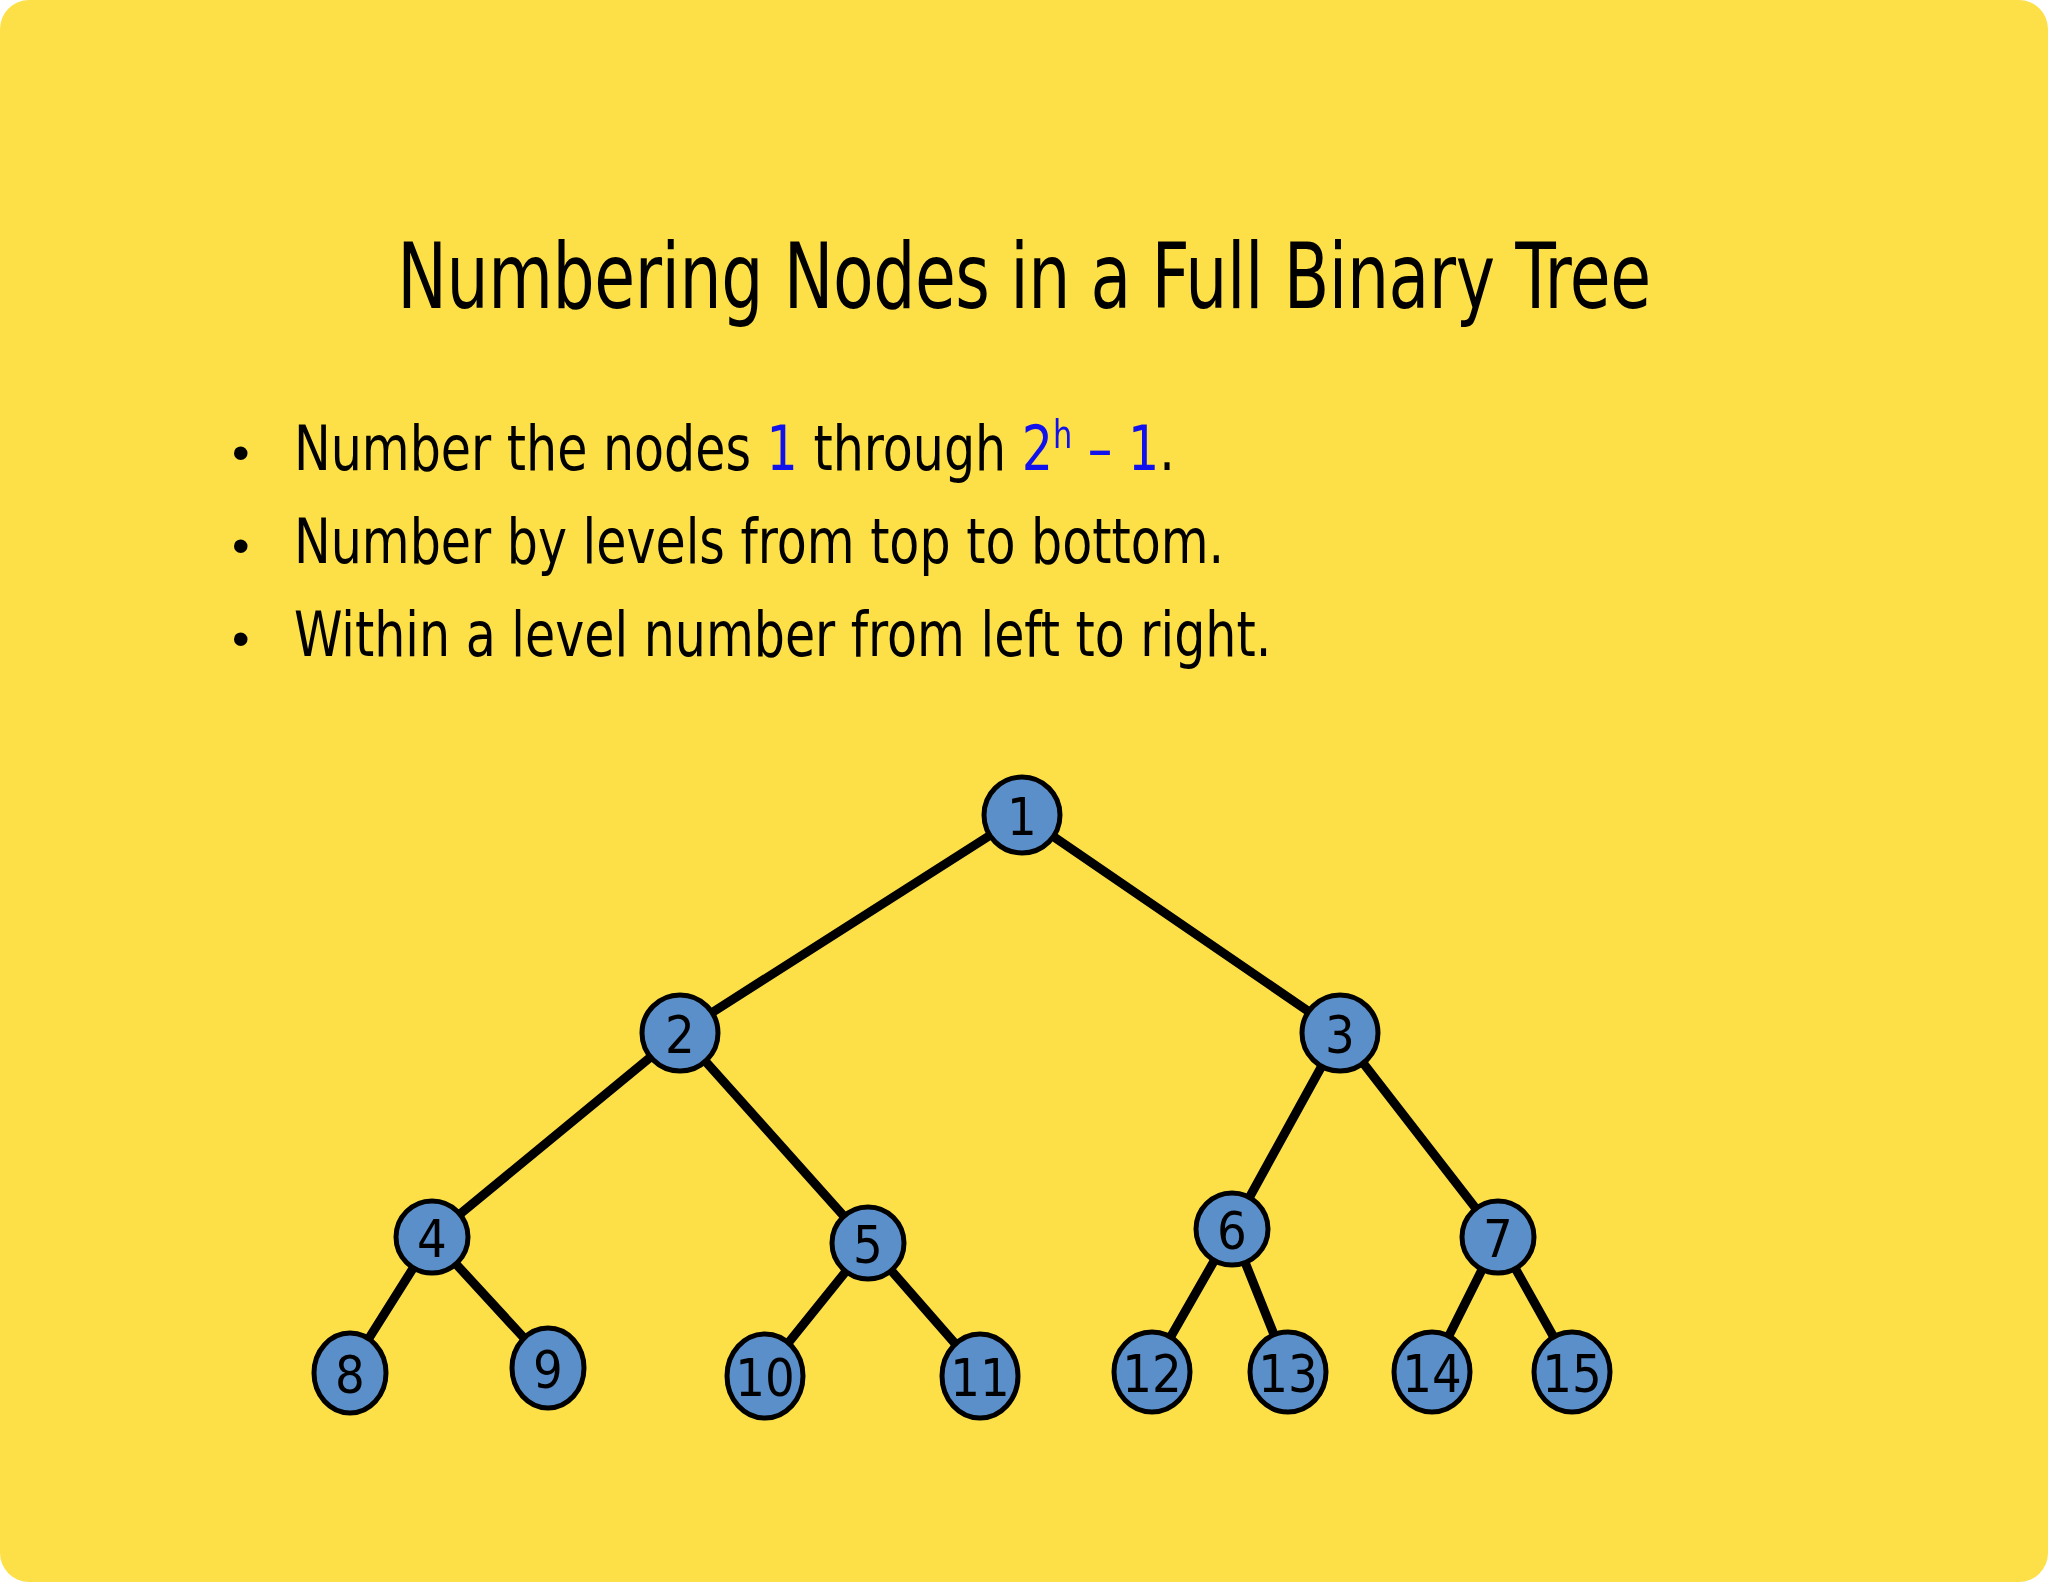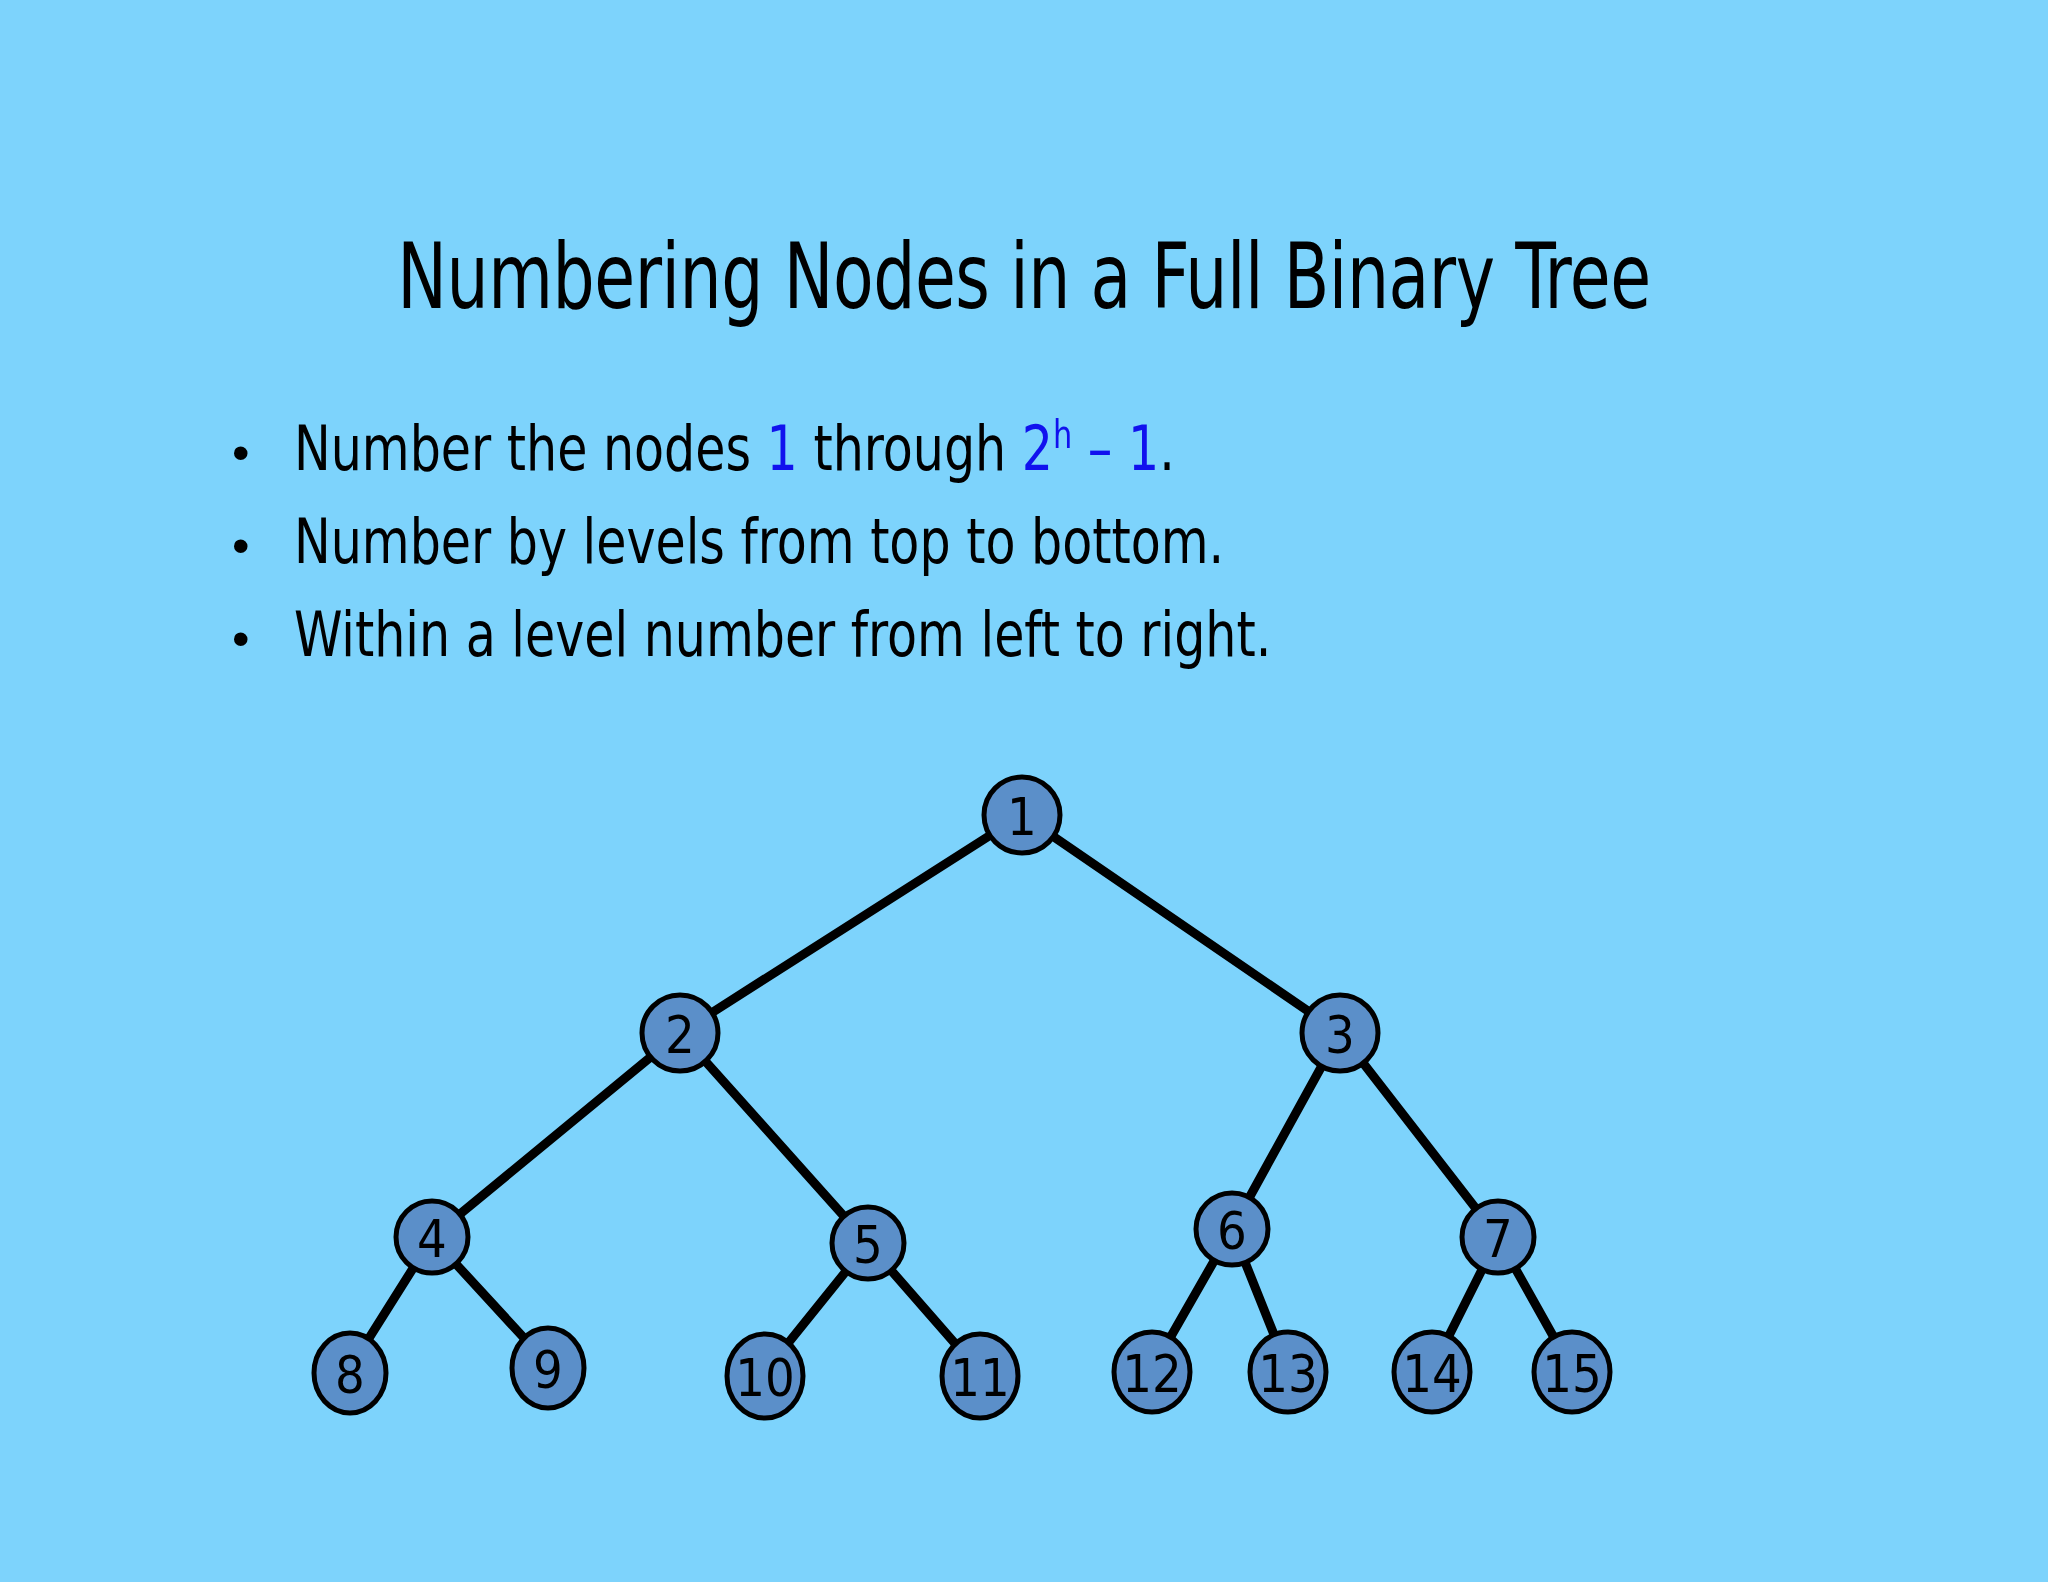--- a/index.html
+++ b/index.html
@@ -7,22 +7,23 @@
     padding: 0;
     background: #ffffff;
   }
   body {
     font-family: "Liberation Sans", sans-serif;
   }
   #slide {
     position: relative;
     width: 2048px;
     height: 1582px;
-    background: #7dd3fc;
+    background: #fde047;
     overflow: hidden;
+    border-radius: 29px;
   }
 
   
   #slide-title {
     position: absolute;
     left: 0;
     top: 170px;
     width: 2048px;
     text-align: center;
     font-family: "DejaVu Sans Condensed", "Liberation Sans Narrow", "Liberation Sans", sans-serif;

